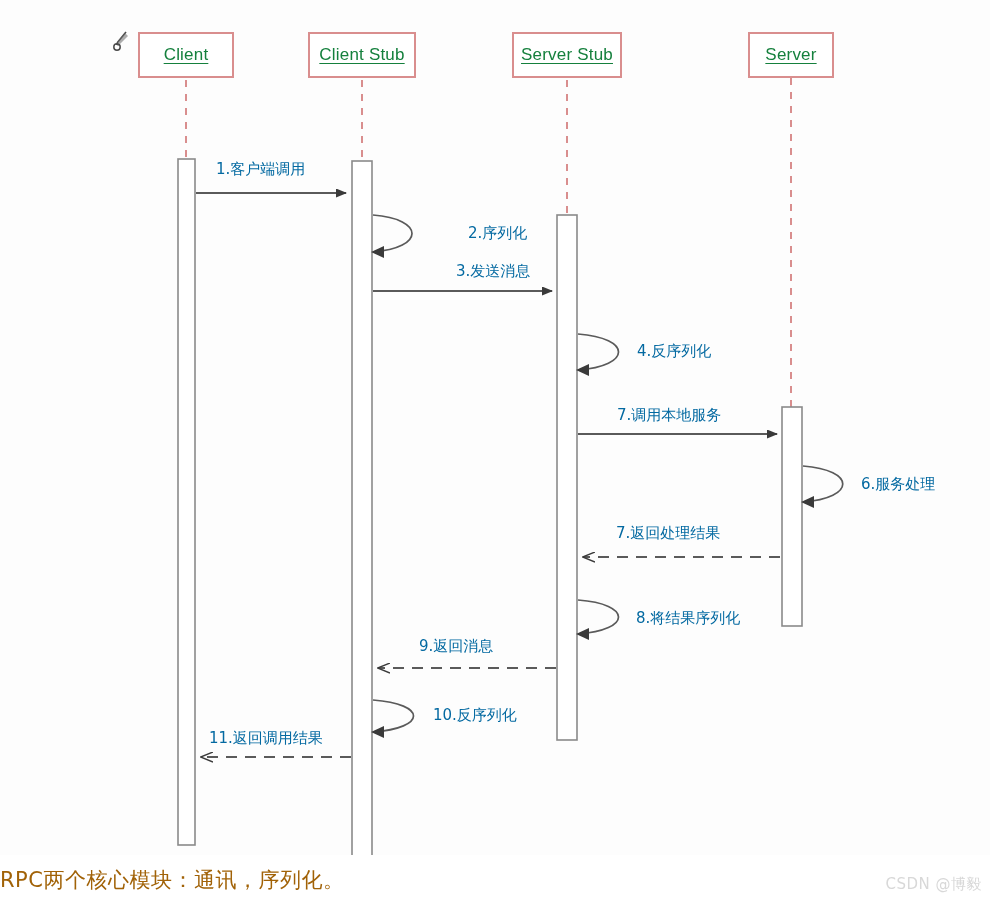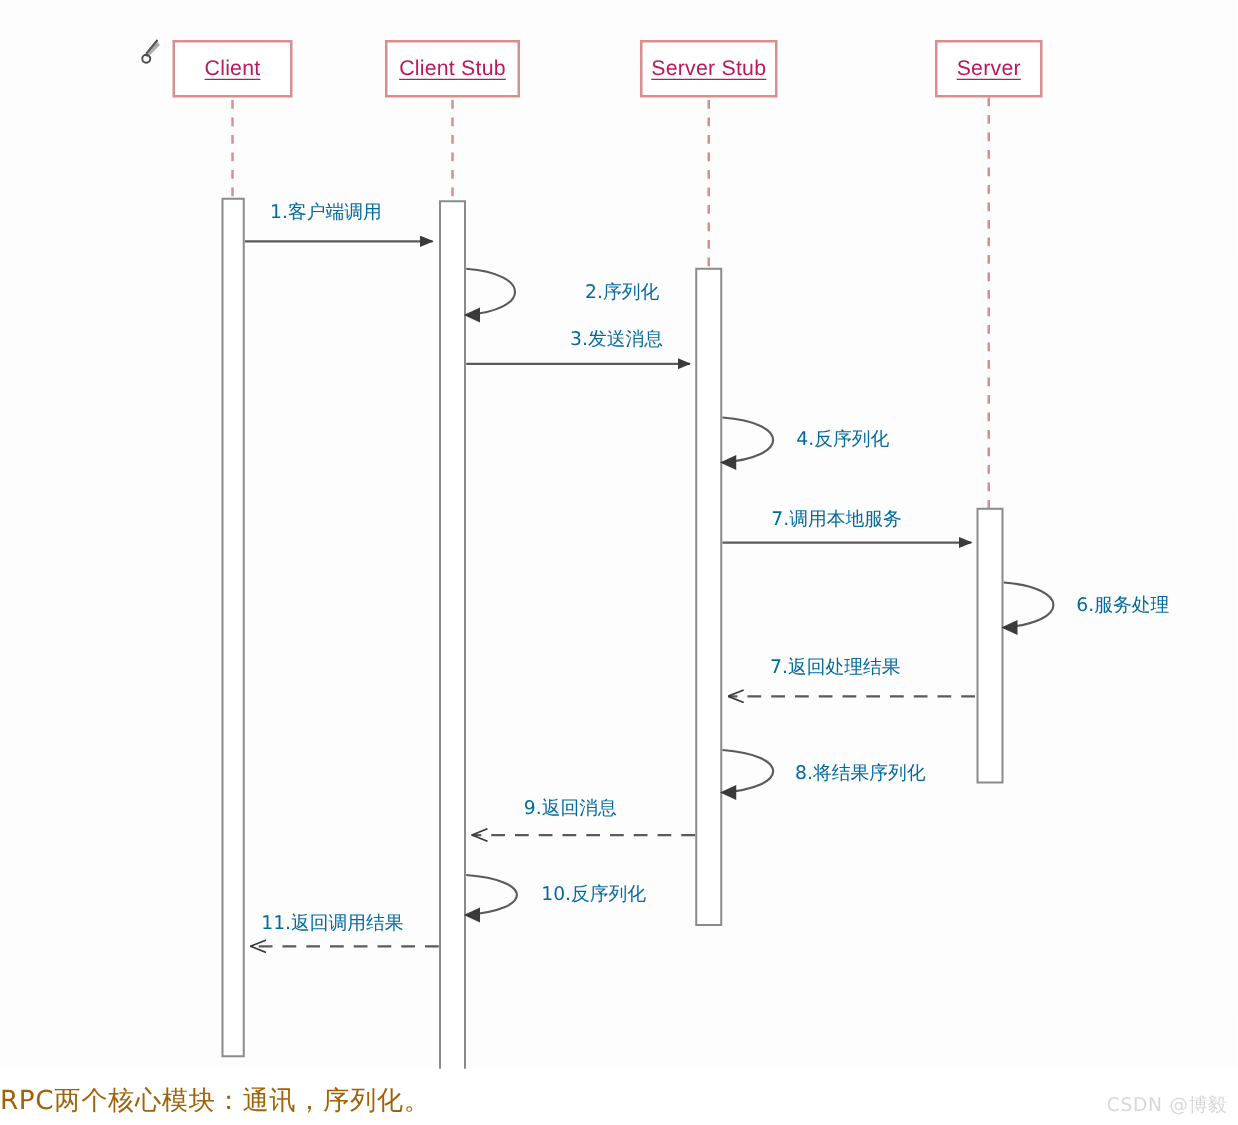--- a/index.html
+++ b/index.html
@@ -44,21 +44,21 @@
     position: absolute;
     box-sizing: border-box;
     border: 2px solid #d98e8e;
     background: #ffffff;
     display: flex;
     align-items: center;
     justify-content: center;
   }
   .participant-label {
     font-size: 17px;
-    color: #be185d;
+    color: #15803d;
     text-decoration: underline;
     text-underline-offset: 3px;
     letter-spacing: 0.2px;
     white-space: nowrap;
     font-family: "Liberation Sans", "DejaVu Sans", sans-serif;
   }
 
   
   .msg-label {
     position: absolute;

